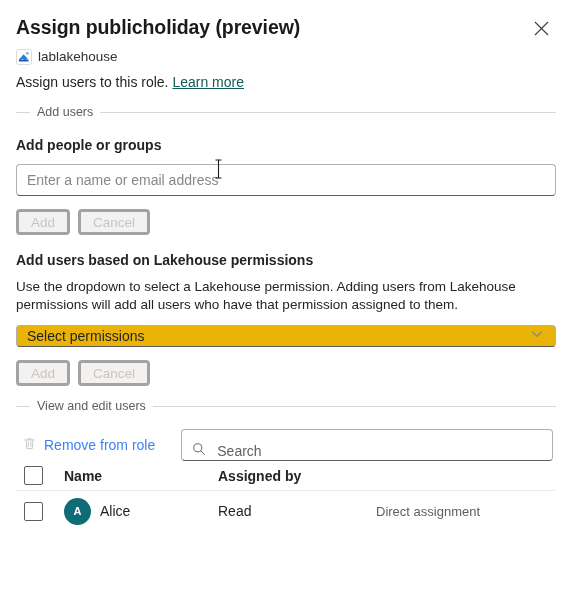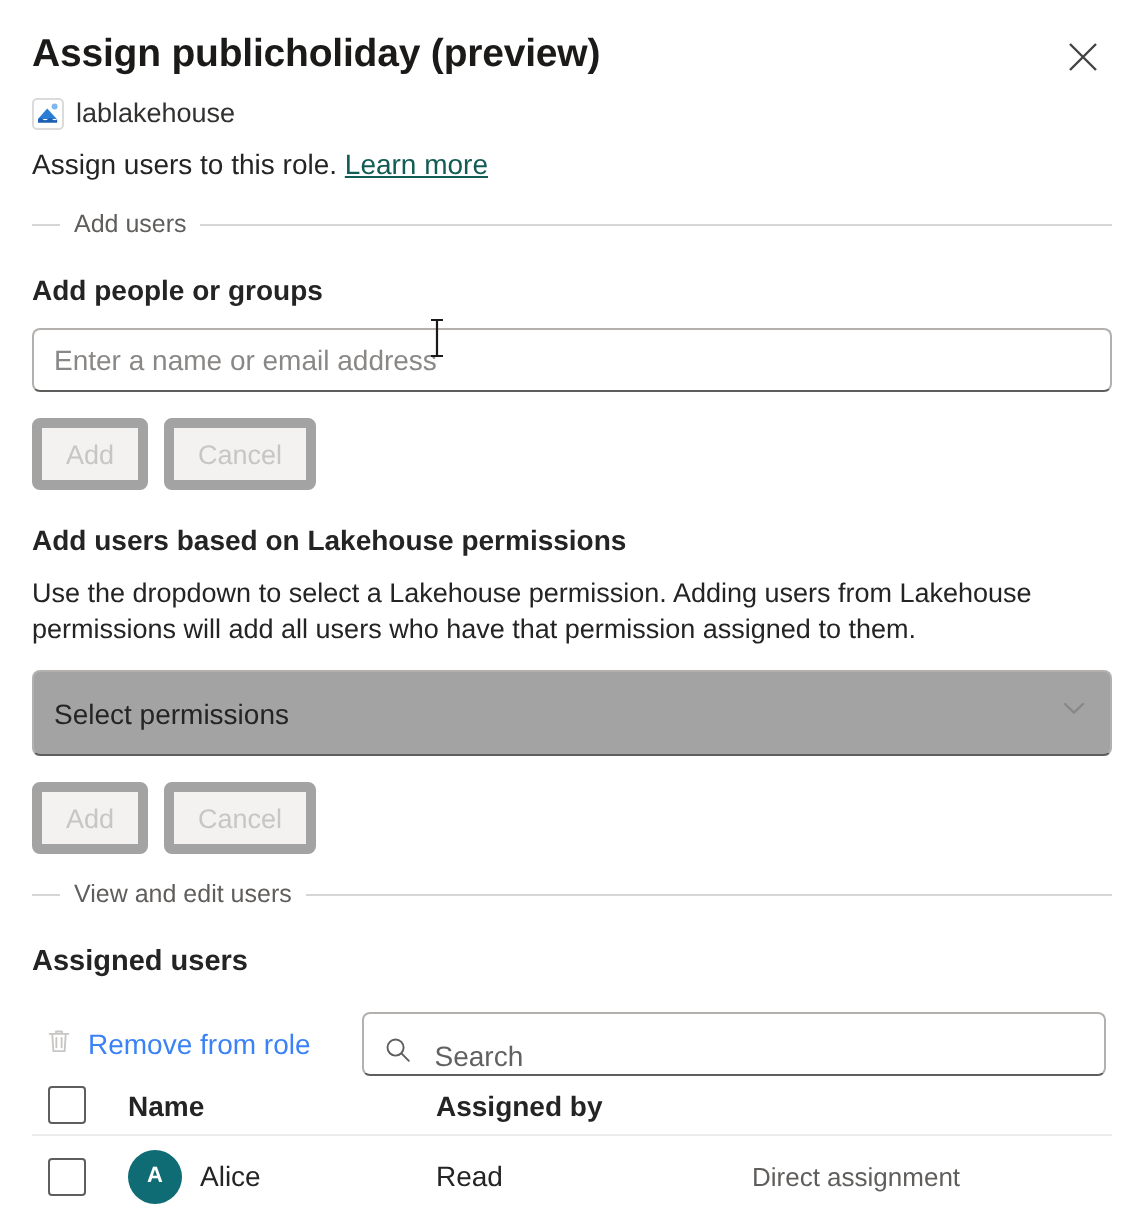--- a/index.html
+++ b/index.html
@@ -139,49 +139,49 @@
     padding: 0 10px;
     font-size: 14px;
     font-family: "Liberation Sans", sans-serif;
     color: #242424;
     outline: none;
   }
   .txt-input::placeholder { color: #8a8886; }
 
   .dropdown {
     width: 100%;
-    height: 43px;
+    height: 22px;
     margin-top: 11px;
     border: 1px solid #b3b0ad;
     border-bottom-color: #605e5c;
     border-radius: 4px;
-    background: #a3a3a3;
+    background: #eab308;
     display: flex;
     align-items: center;
     padding: 0 10px;
     cursor: pointer;
   }
   .dropdown-text {
     flex: 1 1 auto;
     font-size: 14px;
     color: #242424;
   }
   .chev { flex: 0 0 16px; display: block; }
 
   
   .btn-row {
     display: flex;
     gap: 8px;
     margin-top: 13px;
   }
   .btn {
     min-width: 54px;
-    height: 36px;
+    height: 26px;
     padding: 0 12px;
-    border: 5px solid #a3a3a3;
+    border: 3px solid #a3a3a3;
     border-radius: 4px;
     background: #f3f2f1;
     color: #c8c6c4;
     font-size: 13.5px;
     font-family: "Liberation Sans", sans-serif;
     cursor: default;
   }
   .btn.cancel { min-width: 68px; }
 
   
@@ -364,21 +364,20 @@
     </div>
   </fieldset>
 
   <fieldset class="fs">
     <div class="fs-legend">
       <span class="dash-l"></span>
       <span>View and edit users</span>
       <span class="line-r"></span>
     </div>
 
-    <div class="sec-title">Assigned users</div>
 
     <div class="tbar">
       <button class="remove-btn" disabled="">
         <span>
           <svg width="15" height="15" viewBox="0 0 16 16" aria-hidden="true">
             <path d="M3 4.2 H13 M6.4 4.2 V2.9 H9.6 V4.2 M4.4 4.2 L5 13.4 H11 L11.6 4.2 M6.6 6.3 V11.4 M9.4 6.3 V11.4" stroke="#c8c6c4" stroke-width="1" fill="none" stroke-linecap="round" stroke-linejoin="round"></path>
           </svg>
         </span>
         <span>Remove from role</span>
       </button>

